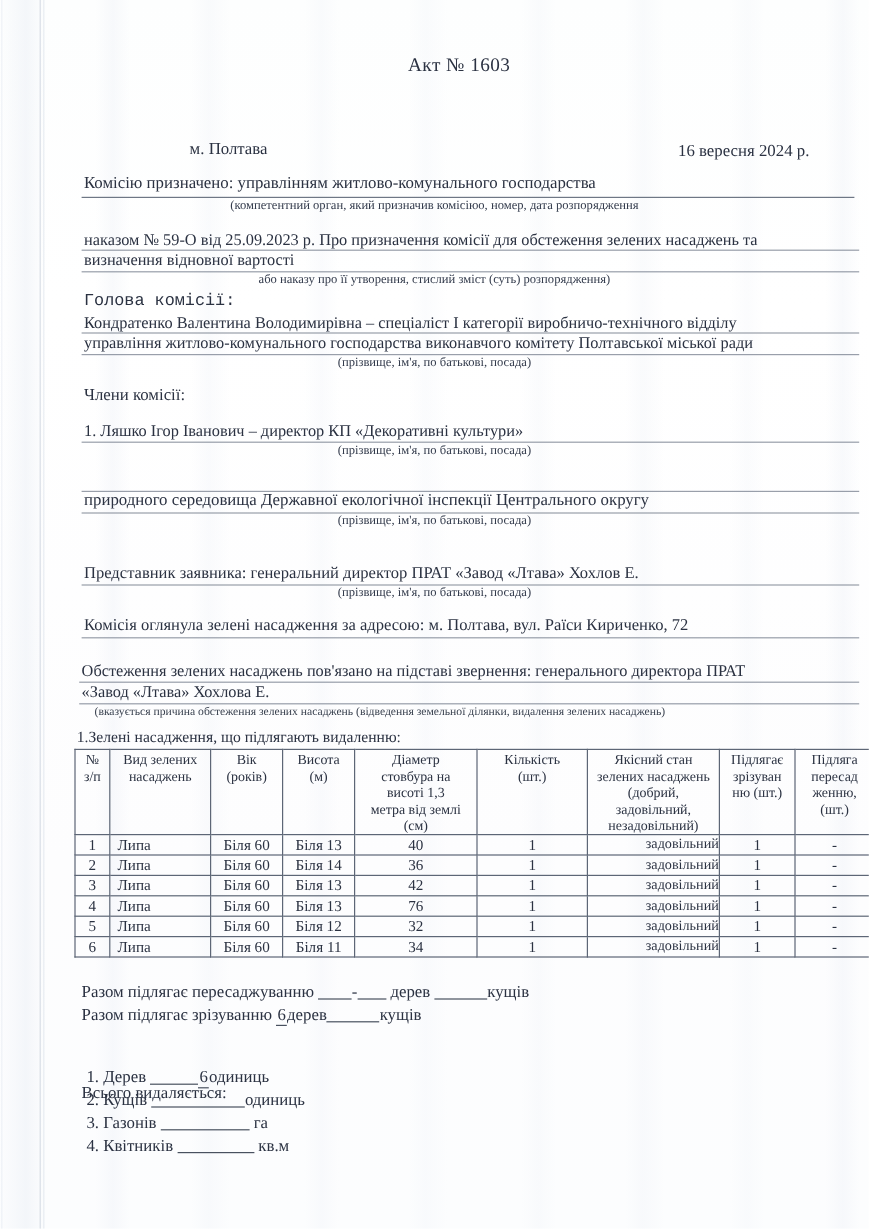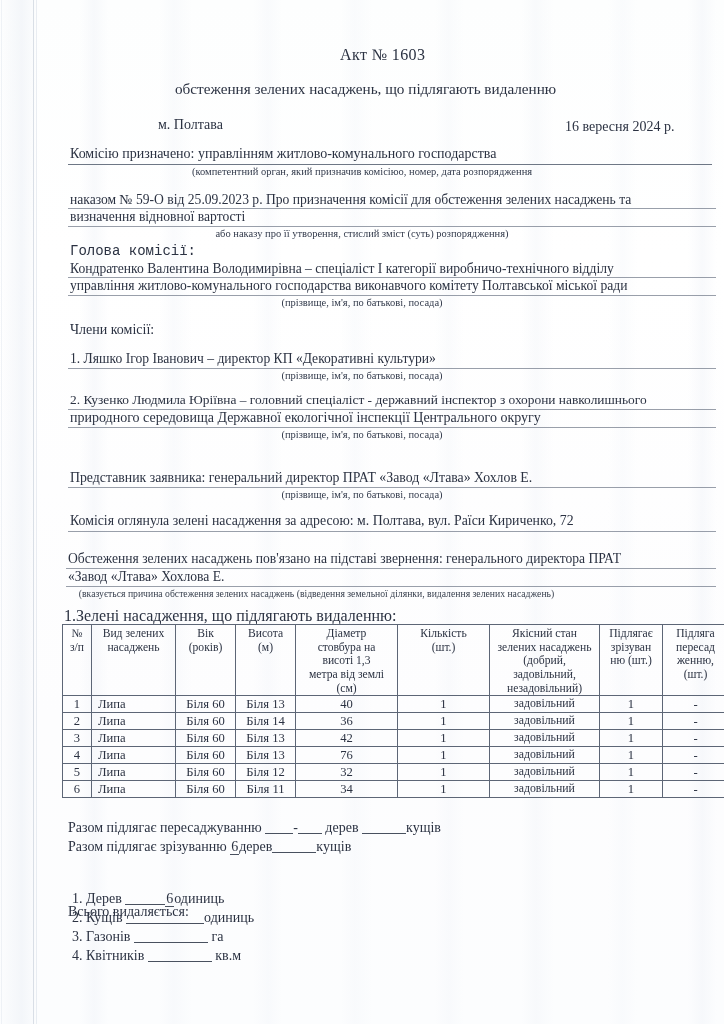--- a/index.html
+++ b/index.html
@@ -75,40 +75,39 @@
     font-size:11.6px;
     text-align:center;
     vertical-align:top;
     padding:1px 2px 0;
     color:#2b3242;
     line-height:1.18;
   }
   .tbl th{vertical-align:top;padding-top:2px;}
   .tbl td.body{vertical-align:middle;height:16px;padding:0;font-size:12.6px;}
   .tbl td.leftal{text-align:left;padding-left:6px;}
-  .tbl td.qual{font-size:11.8px;}
+  .tbl td.qual{font-size:11.8px;text-align:right;}
 
   
   .sumline{position:absolute;font-size:14px;white-space:nowrap;}
   .blank{display:inline-block;border-bottom:1px solid #49515f;height:12px;vertical-align:-2px;}
   u.val{text-decoration:none;border-bottom:1px solid #49515f;padding:0 1px;}
 </style>
 </head>
 <body>
 
 <div class="paper"></div>
 <div class="edge-line c"></div>
 <div class="edge-line a"></div>
 <div class="edge-line b"></div>
 
 <div class="sheet">
 
   <div class="t f15" style="left:340px;top:46px;font-size:16px;letter-spacing:.4px;">Акт  № 1603</div>
 
-  <div class="t f15" style="left:175px;top:80px;font-size:15.2px;">обстеження зелених насаджень, що підлягають видаленню</div>
 
   <div class="t f14" style="left:158px;top:117px;">м. Полтава</div>
 
   <div class="t f14" style="left:565px;top:119px;">16 вересня 2024 р.</div>
 
   <div class="t f14" style="left:70px;top:146px;">Комісію призначено: управлінням житлово-комунального господарства</div>
   <div class="rule" style="left:68px;top:164px;width:644px;"></div>
   <div class="t cap ctr" style="left:0;top:166px;width:724px;white-space:nowrap;">(компетентний орган, який призначив комісіюо,  номер, дата розпорядження</div>
 
   <div class="t f14" style="left:70px;top:192px;font-size:13.6px;">наказом  № 59-О від 25.09.2023 р. Про призначення комісії для обстеження зелених насаджень та</div>
@@ -124,40 +123,39 @@
   <div class="t" style="left:70px;top:278px;font-size:13.6px;">управління  житлово-комунального господарства виконавчого комітету Полтавської міської ради</div>
   <div class="rule light" style="left:68px;top:295px;width:648px;"></div>
   <div class="t cap ctr" style="left:0;top:297px;width:724px;">(прізвище, ім'я, по батькові, посада)</div>
 
   <div class="t f14" style="left:70px;top:322px;">Члени комісії:</div>
 
   <div class="t" style="left:70px;top:351px;font-size:13.6px;">1. Ляшко Ігор Іванович – директор КП «Декоративні культури»</div>
   <div class="rule light" style="left:68px;top:368px;width:648px;"></div>
   <div class="t cap ctr" style="left:0;top:370px;width:724px;">(прізвище, ім'я, по батькові, посада)</div>
 
-  <div class="t" style="left:70px;top:392px;font-size:13.4px;">2. Кузенко Людмила Юріївна – головний спеціаліст - державний інспектор з охорони навколишнього</div>
   <div class="rule light" style="left:68px;top:409px;width:648px;"></div>
   <div class="t" style="left:70px;top:410px;font-size:14px;">природного середовища Державної екологічної інспекції Центрального округу</div>
   <div class="rule light" style="left:68px;top:427px;width:648px;"></div>
   <div class="t cap ctr" style="left:0;top:429px;width:724px;">(прізвище, ім'я, по батькові, посада)</div>
 
   <div class="t f14" style="left:70px;top:470px;font-size:13.8px;">Представник заявника: генеральний директор ПРАТ «Завод «Лтава» Хохлов Е.</div>
   <div class="rule light" style="left:68px;top:487px;width:648px;"></div>
   <div class="t cap ctr" style="left:0;top:489px;width:724px;">(прізвище, ім'я, по батькові, посада)</div>
 
   <div class="t f14" style="left:70px;top:513px;font-size:13.8px;">Комісія оглянула зелені насадження за адресою: м. Полтава, вул. Раїси Кириченко, 72</div>
   <div class="rule light" style="left:68px;top:531px;width:648px;"></div>
 
   <div class="t f14" style="left:68px;top:551px;font-size:13.6px;">Обстеження зелених насаджень пов'язано на підставі звернення: генерального директора ПРАТ</div>
   <div class="rule light" style="left:66px;top:568px;width:650px;"></div>
   <div class="t f14" style="left:68px;top:569px;font-size:13.6px;">«Завод «Лтава» Хохлова Е.</div>
   <div class="rule light" style="left:66px;top:586px;width:650px;"></div>
   <div class="t ctr" style="left:0;top:588px;width:633px;font-size:9.7px;color:#39414f;">(вказується причина обстеження зелених насаджень (відведення  земельної ділянки, видалення зелених насаджень)</div>
 
-  <div class="t f14" style="left:64px;top:607px;font-size:16px;">1.Зелені насадження, що підлягають видаленню:</div>
+  <div class="t f14" style="left:64px;top:607px;font-size:13px;">1.Зелені насадження, що підлягають видаленню:</div>
 
   <table class="tbl" style="left:62px;top:624px;width:666px;">
     <colgroup>
       <col style="width:29px">
         <col style="width:84px">
         <col style="width:60px">
         <col style="width:60px">
       <col style="width:102px">
         <col style="width:92px">
         <col style="width:110px">

